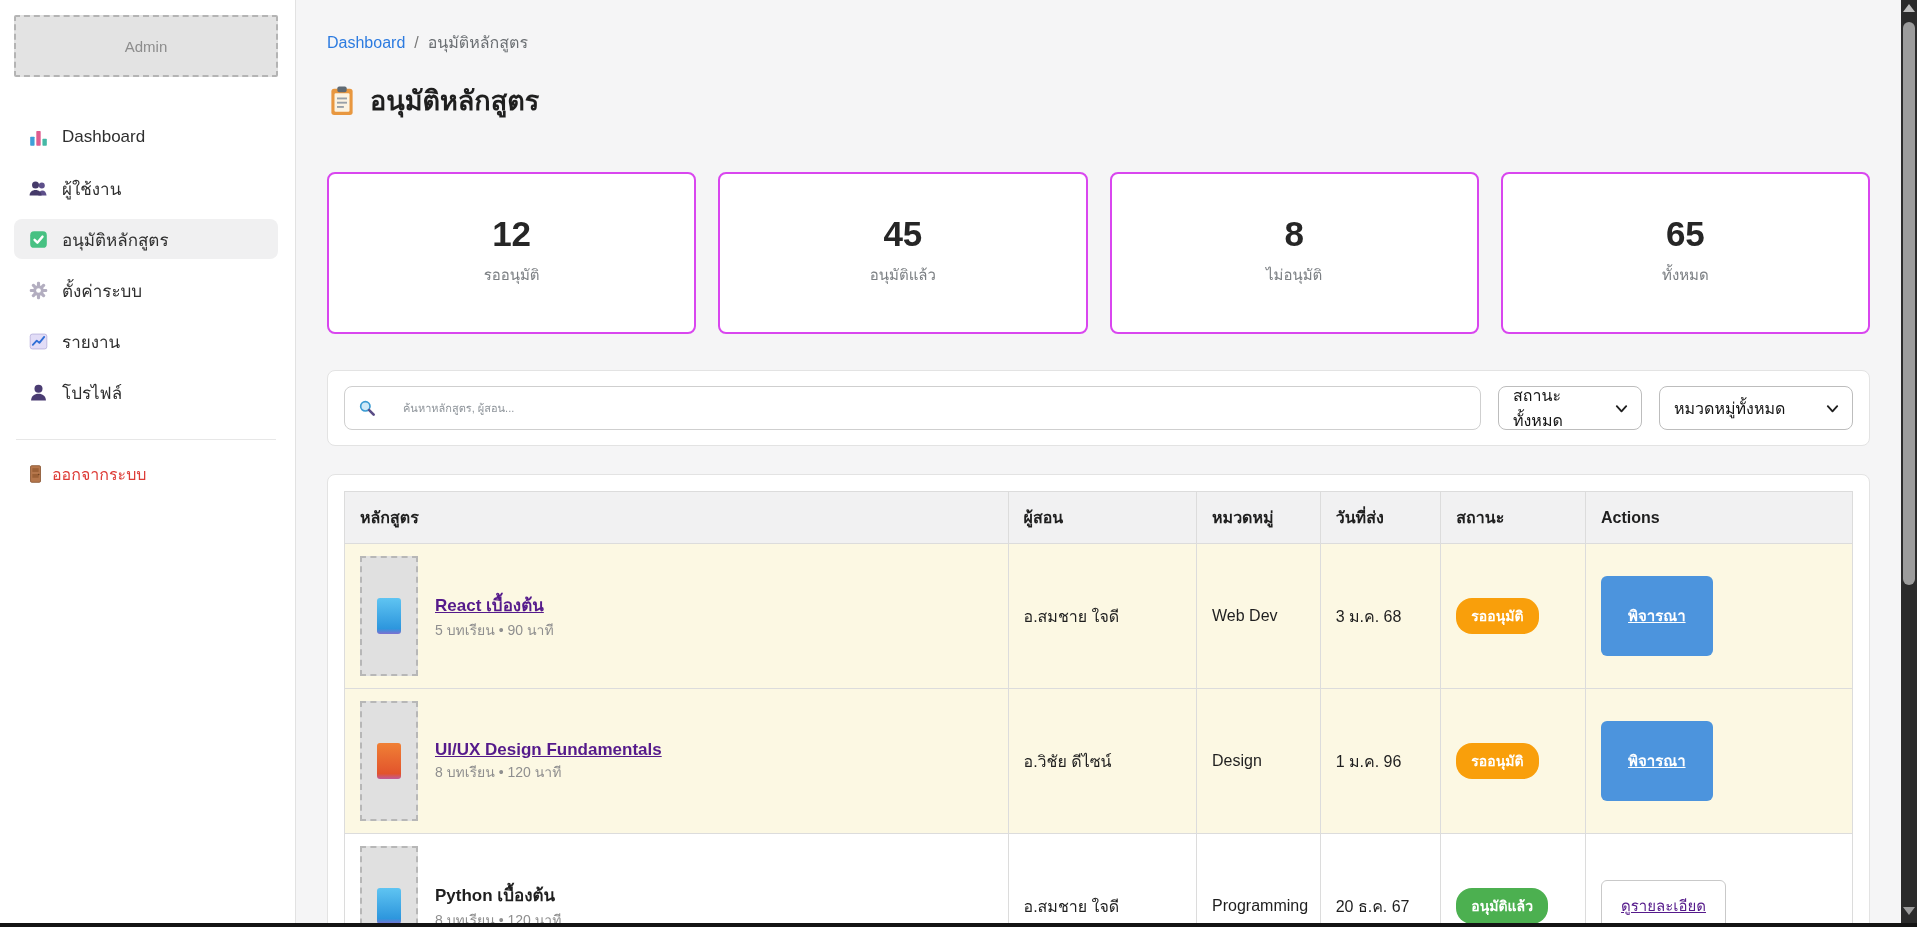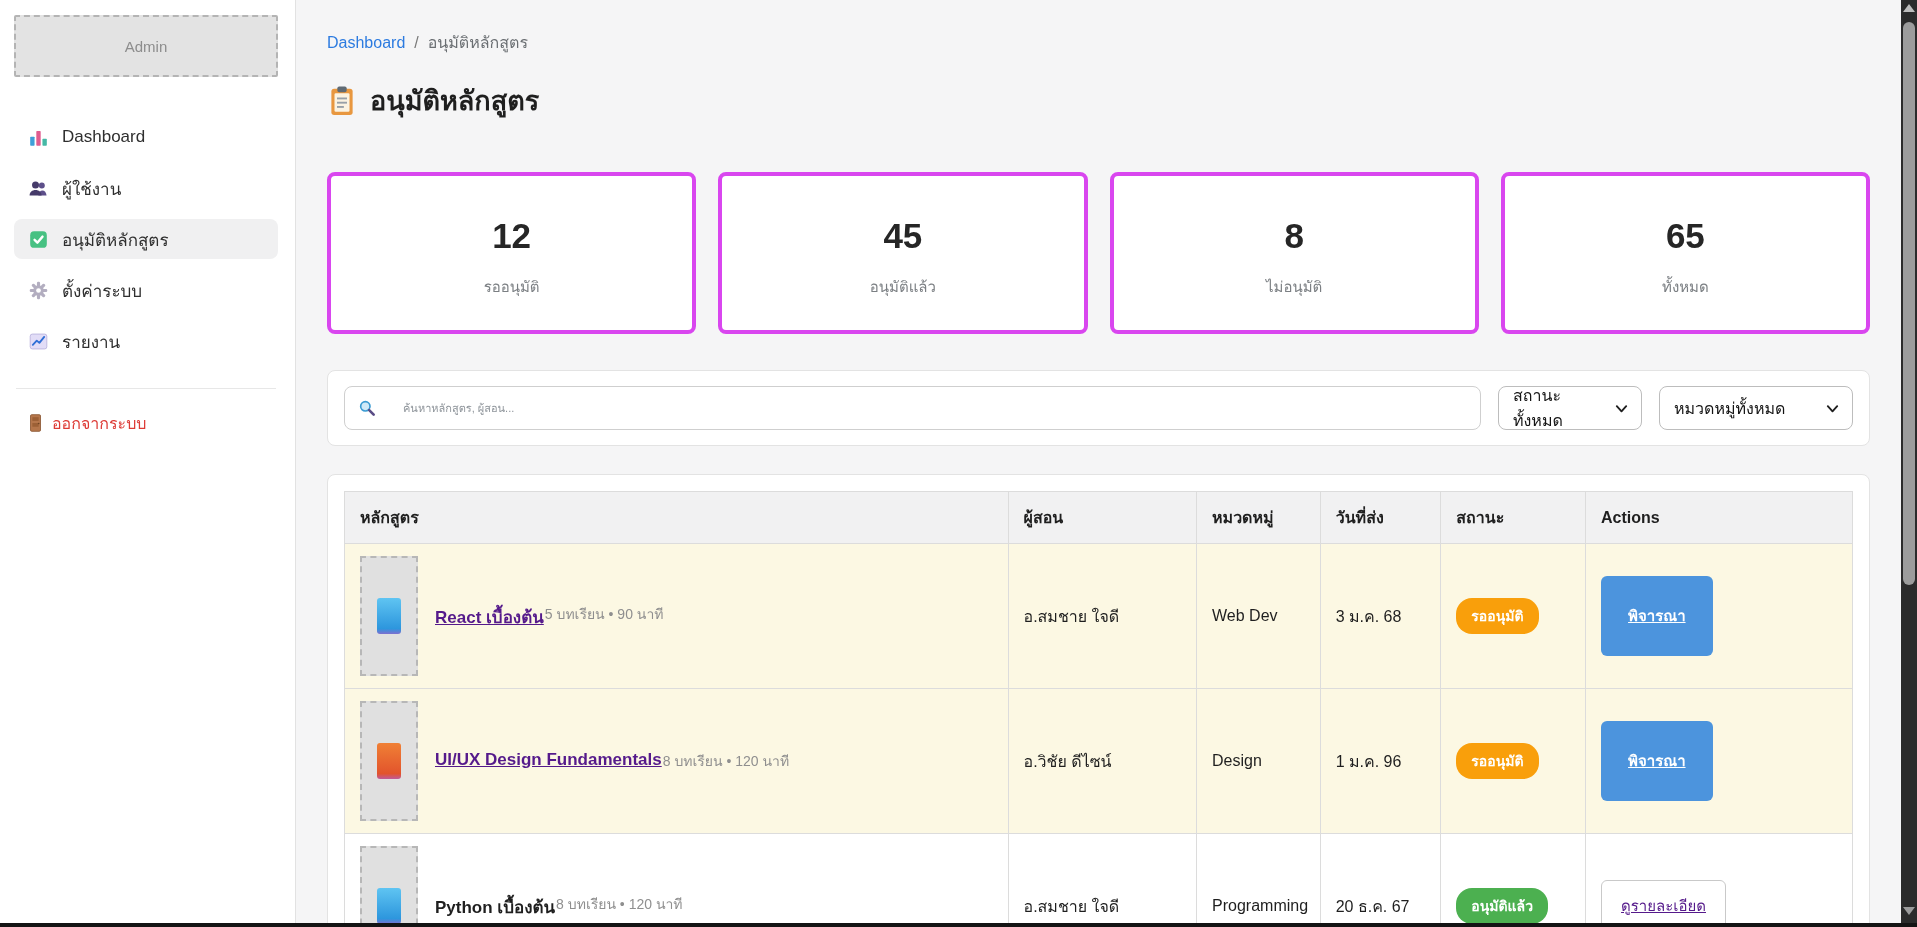--- a/index.html
+++ b/index.html
@@ -26,23 +26,23 @@
   .main{flex:1;box-sizing:border-box;padding:30px 47px 0 31px;overflow:hidden;}
   .breadcrumb{font-size:16px;color:#6b6f73;}
   .breadcrumb a{color:#2c7be0;text-decoration:none;cursor:pointer;}
   .breadcrumb .sep{margin:0 9px;color:#7a7a7a;}
   .page-title{display:flex;align-items:center;gap:13px;margin-top:24px;
               font-size:27px;font-weight:bold;color:#1f1f1f;}
   .title-icon{width:30px;height:32px;}
 
   
   .stats{display:grid;grid-template-columns:repeat(4,1fr);gap:22px;margin-top:50px;}
-  .stat-card{background:#fff;border:4px solid #d946ef;border-radius:8px;height:162px;
+  .stat-card{background:#fff;border:2px solid #d946ef;border-radius:8px;height:162px;
              box-sizing:border-box;display:flex;flex-direction:column;align-items:center;
-             padding-top:42px;gap:22px;}
+             padding-top:42px;gap:12px;}
   .stat-value{font-size:35px;font-weight:bold;color:#262626;line-height:1;}
   .stat-label{font-size:15px;color:#7b7f83;}
 
   
   .filter-card{background:#fff;border:1px solid #e3e3e3;border-radius:8px;margin-top:36px;
                box-sizing:border-box;padding:15px 16px;display:flex;gap:17px;align-items:center;}
   .search-box{position:relative;flex:1;}
   .search-box .s-icon{position:absolute;left:13px;top:50%;transform:translateY(-50%);
                       width:20px;height:20px;pointer-events:none;}
   .search-input{width:100%;height:44px;box-sizing:border-box;border:1px solid #cfcfcf;
@@ -64,21 +64,21 @@
   th{background:#f1f1f2;text-align:left;font-size:16px;font-weight:bold;color:#1f1f1f;
      padding:13px 15px;}
   td{padding:12px 15px;font-size:16px;color:#1f1f1f;vertical-align:middle;}
   tr.highlighted td{background:#fcf8e3;}
   .course-wrap{display:flex;align-items:center;gap:17px;}
   .thumb{width:58px;height:120px;flex:none;background:#e0e0e0;border:2px dashed #b7b7b7;
          box-sizing:border-box;display:flex;align-items:center;justify-content:center;}
   .sq{width:24px;height:36px;border-radius:3px;}
   .sq.blue{background:linear-gradient(180deg,#5fc4f2 0%,#2d96dd 85%,#7e6fd0 100%);}
   .sq.orange{background:linear-gradient(180deg,#f08035 0%,#e2542c 85%,#c05a9a 100%);}
-  .course-info{display:flex;flex-direction:row;gap:1px;}
+  .course-info{display:flex;flex-direction:column;gap:1px;}
   a.course-link{color:#551a8b;font-weight:bold;font-size:17px;text-decoration:underline;cursor:pointer;}
   .course-plain{color:#1f1f1f;font-weight:bold;font-size:17px;}
   .course-meta{color:#8f8f8f;font-size:14px;}
   .badge{display:inline-block;padding:7px 15px;border-radius:16px;color:#fff;
          font-size:14px;font-weight:bold;white-space:nowrap;}
   .badge.pending{background:#f99f0b;}
   .badge.approved{background:#4cb050;}
   .btn{border-radius:6px;font-size:15px;font-family:inherit;cursor:pointer;white-space:nowrap;}
   .btn.primary{background:#4c94dd;border:none;color:#fff;font-weight:bold;
                text-decoration:underline;padding:28px 27px;}
@@ -157,20 +157,29 @@
     <div class="nav-item">
       <span class="nav-icon">
         <svg viewBox="0 0 24 24">
             <rect x="2.5" y="3.5" width="19" height="17" rx="2.5" fill="#e2ddf7" stroke="#b9b2dd" stroke-width="1"></rect>
             <polyline points="5.5,15.8 10,11 13,13.6 18.5,6.8" stroke="#2f6fd6" stroke-width="2.1" fill="none" stroke-linecap="round" stroke-linejoin="round"></polyline>
           </svg>
       </span>
       <span>รายงาน</span>
     </div>
 
+    <div class="nav-item">
+      <span class="nav-icon">
+        <svg viewBox="0 0 24 24">
+            <circle cx="12" cy="7.6" r="4.6" fill="#4a3c72"></circle>
+            <path d="M3.5 21c.3-5 3.8-7.6 8.5-7.6s8.2 2.6 8.5 7.6z" fill="#4a3c72"></path>
+          </svg>
+      </span>
+      <span>โปรไฟล์</span>
+    </div>
 
     <hr class="sidebar-divider">
 
     <a class="logout"><span class="nav-icon"><svg viewBox="0 0 18 24">
             <rect x="3" y="2" width="12" height="20" rx="1.5" fill="#b5764b" stroke="#8a5732" stroke-width="1"></rect>
             <rect x="5.2" y="5" width="7.6" height="4.5" fill="#9c6036"></rect>
             <rect x="5.2" y="12" width="7.6" height="4.5" fill="#9c6036"></rect>
             <circle cx="12.8" cy="12.6" r="1" fill="#6e4424"></circle>
           </svg></span><span>ออกจากระบบ</span></a>
   </aside>

